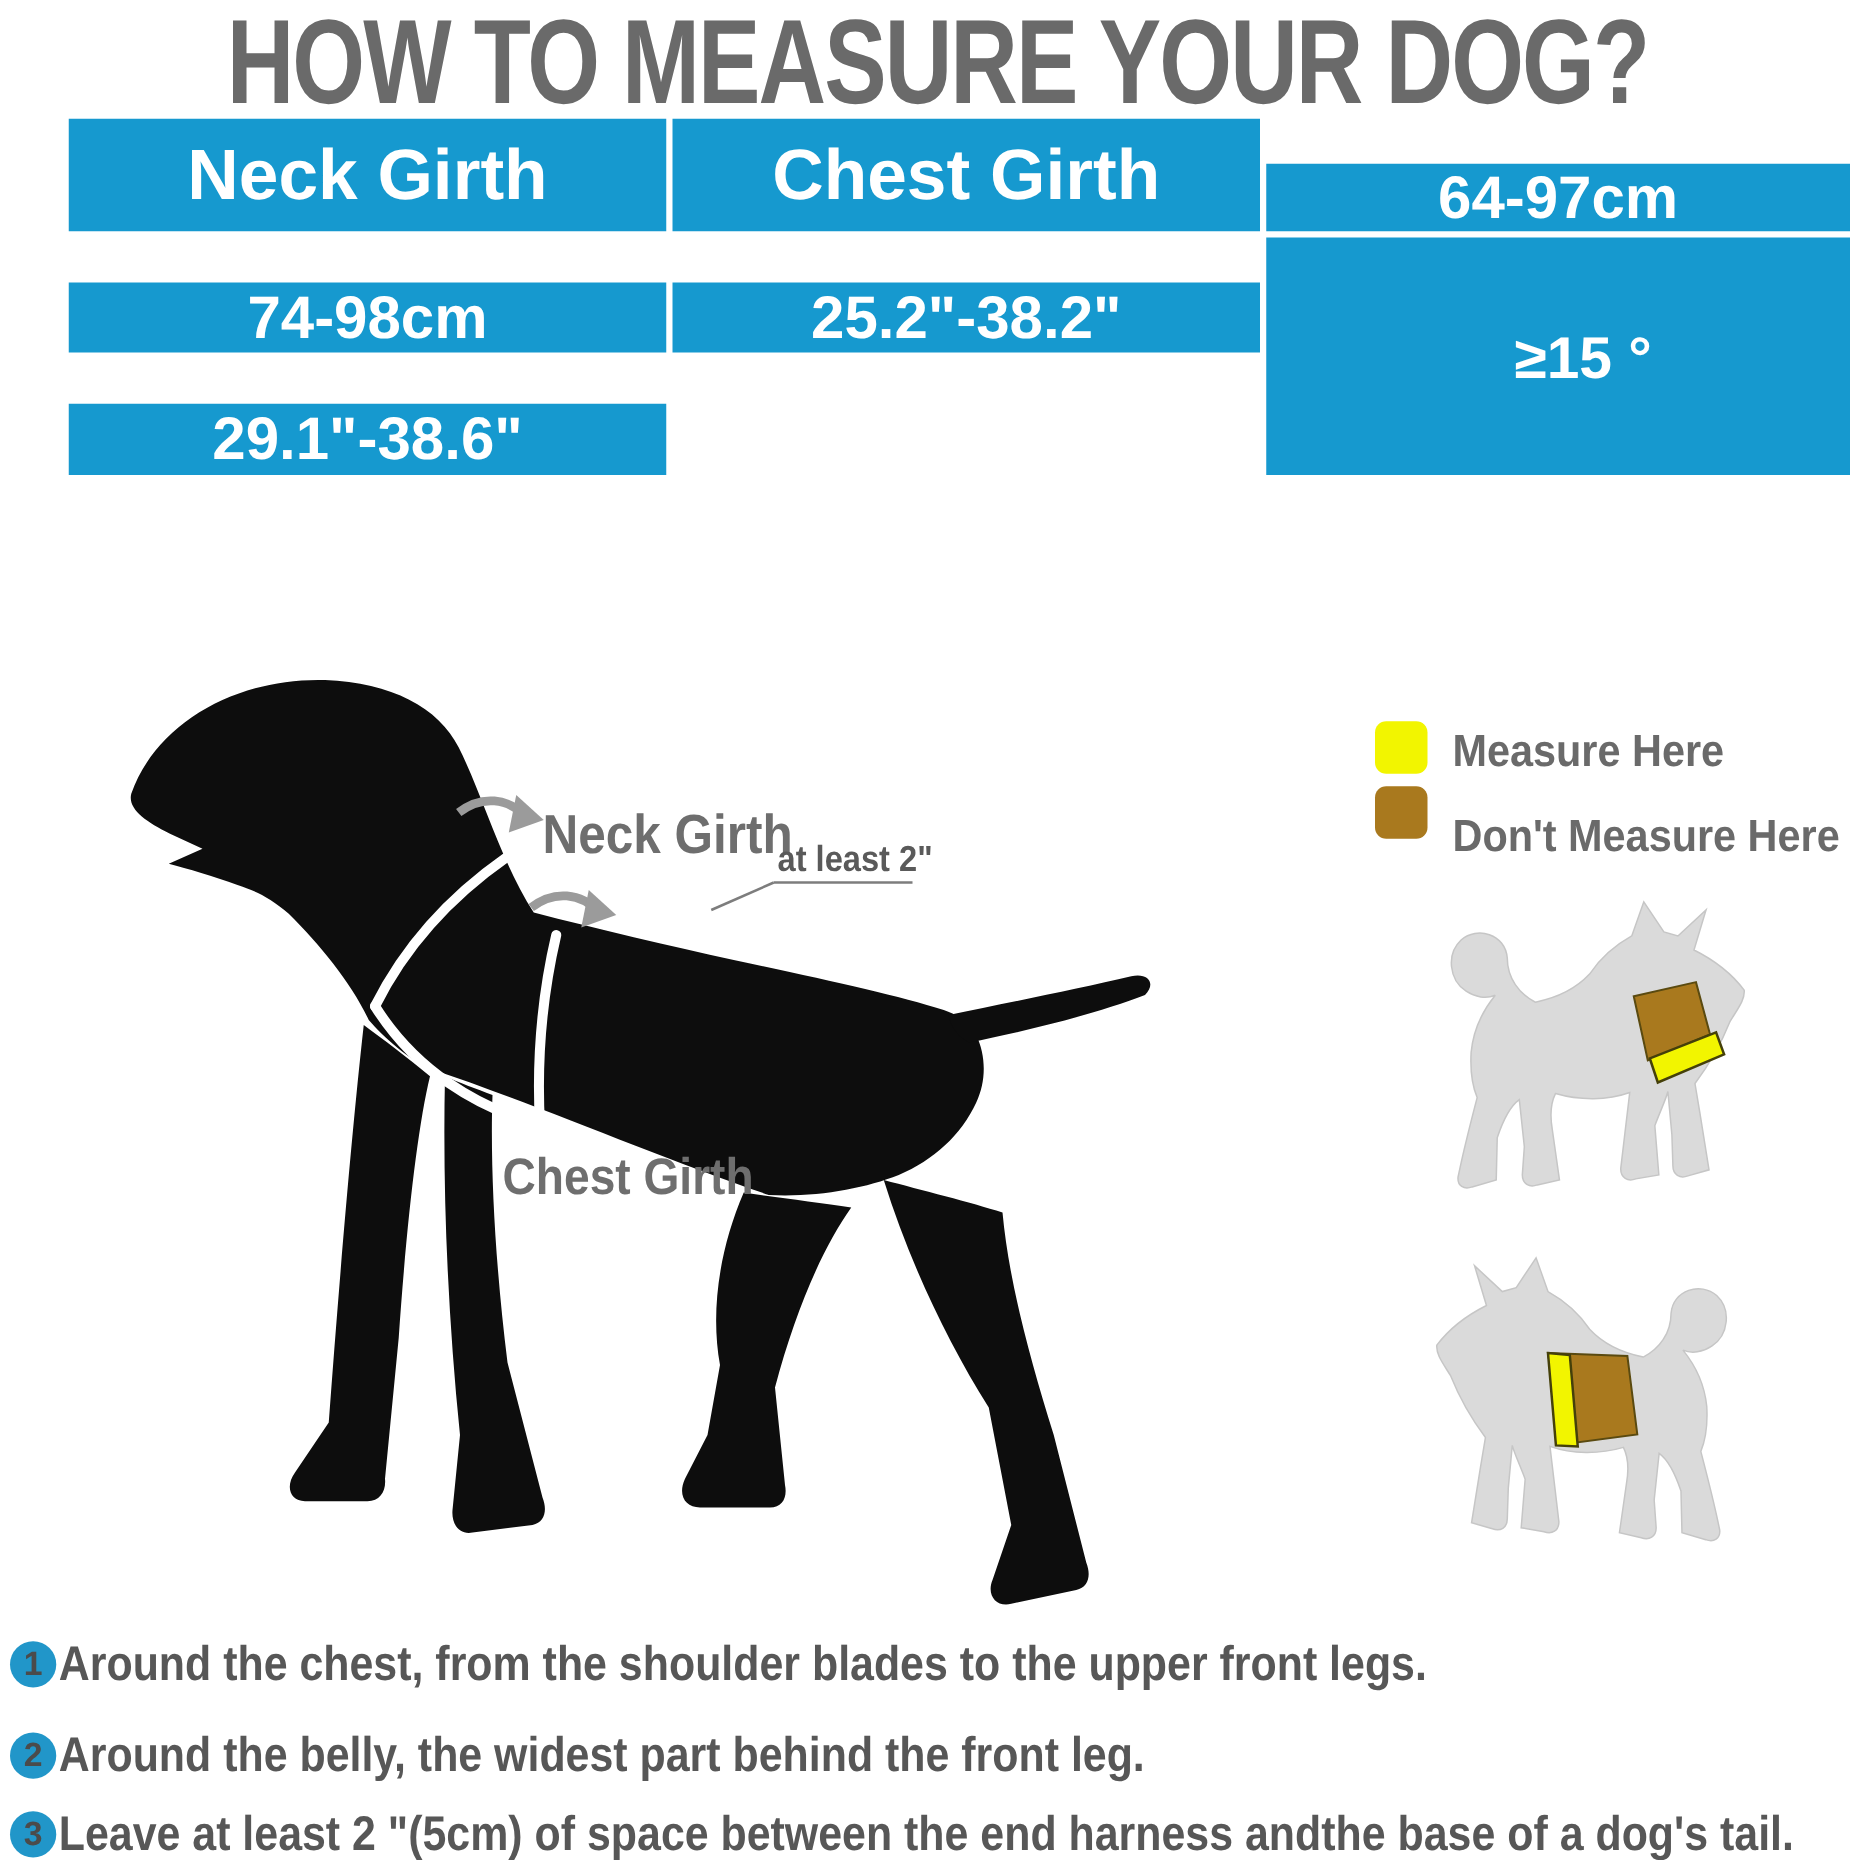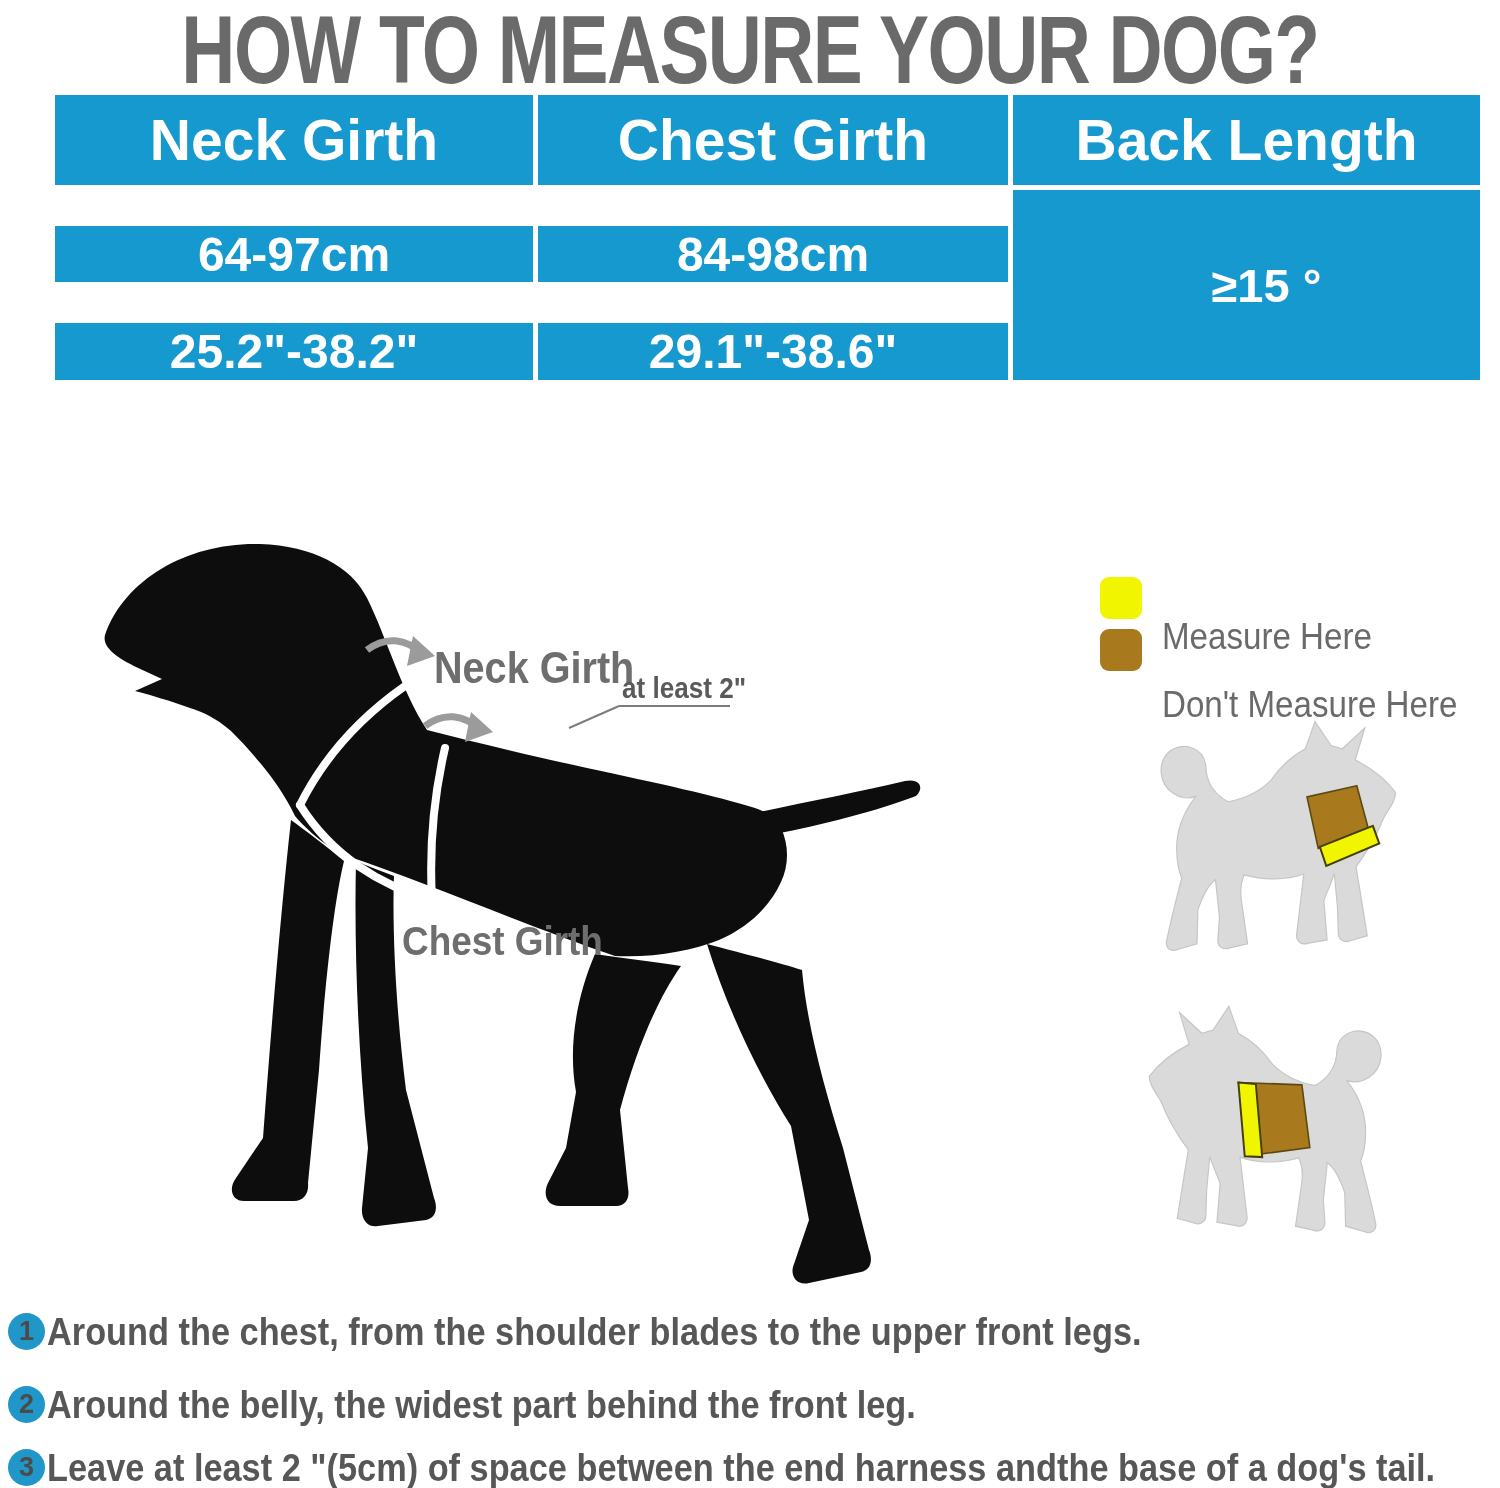--- a/index.html
+++ b/index.html
@@ -21,42 +21,41 @@
   .val{font-size:48px;margin-top:36px;}
   .back-cell{grid-column:3;grid-row:2/4;font-size:47px;padding-left:40px;}
   
   .diag-label{font-weight:bold;color:var(--label_gray,#6e6e6e);white-space:nowrap;}
   .diag-label .squeeze{display:inline-block;transform:scaleX(.9);transform-origin:left center;}
   .neck-label{left:434px;top:643px;font-size:44px;}
   .chest-label{left:402px;top:918px;font-size:41px;}
   .least-label{left:622px;top:672px;font-size:29px;color:#5a5a5a;}
   
   .legend-swatch{width:42px;height:42px;border-radius:9px;}
-  .legend-label{font-size:36px;font-weight:normal;color:var(--title_gray,#6a6a6a);white-space:nowrap;margin-top:36px;}
+  .legend-label{font-size:36px;font-weight:bold;color:var(--title_gray,#6a6a6a);white-space:nowrap;}
   .legend-label .squeeze{display:inline-block;transform:scaleX(.92);transform-origin:left center;}
   
   .inst{left:8px;display:flex;align-items:center;}
   .inst-circle{width:37px;height:37px;border-radius:50%;background:var(--circle_blue,#2196c9);
     color:#4b4b4b;font-weight:bold;font-size:27px;display:flex;align-items:center;justify-content:center;flex:none;}
   .inst-text{font-size:39px;font-weight:bold;color:var(--text_gray,#575757);
     transform:scaleX(.88);transform-origin:left center;white-space:nowrap;margin-left:2px;line-height:1;}
 </style>
 </head>
 <body>
 
 <div class="abs title">
   <span class="squeeze">HOW TO MEASURE YOUR DOG?</span>
 </div>
 
 <div class="abs size-table">
   <div class="cell hdr">Neck Girth</div>
   <div class="cell hdr">Chest Girth</div>
-  <div class="cell hdr">Back Length</div>
   <div class="cell val">64-97cm</div>
-  <div class="cell val">84-98cm</div>
+  <div class="cell val">74-98cm</div>
   <div class="cell back-cell">≥15 °</div>
   <div class="cell val">25.2"-38.2"</div>
   <div class="cell val">29.1"-38.6"</div>
 </div>
 
 <svg class="abs" style="left:95px;top:530px;" width="835" height="780" viewBox="0 0 835 780">
   <g style="fill:var(--dog_black,#0d0d0d)">
     <path d="M 10 105 C 30 48, 95 12, 165 14 C 218 16, 256 36, 272 68 C 291 106, 306 160, 332 200
              C 382 213, 442 227, 492 238 C 562 253, 622 266, 660 278 C 672 282, 681 289, 686 298
              C 694 315, 694 335, 686 352 C 674 378, 652 398, 624 410 C 596 421, 558 428, 520 426

